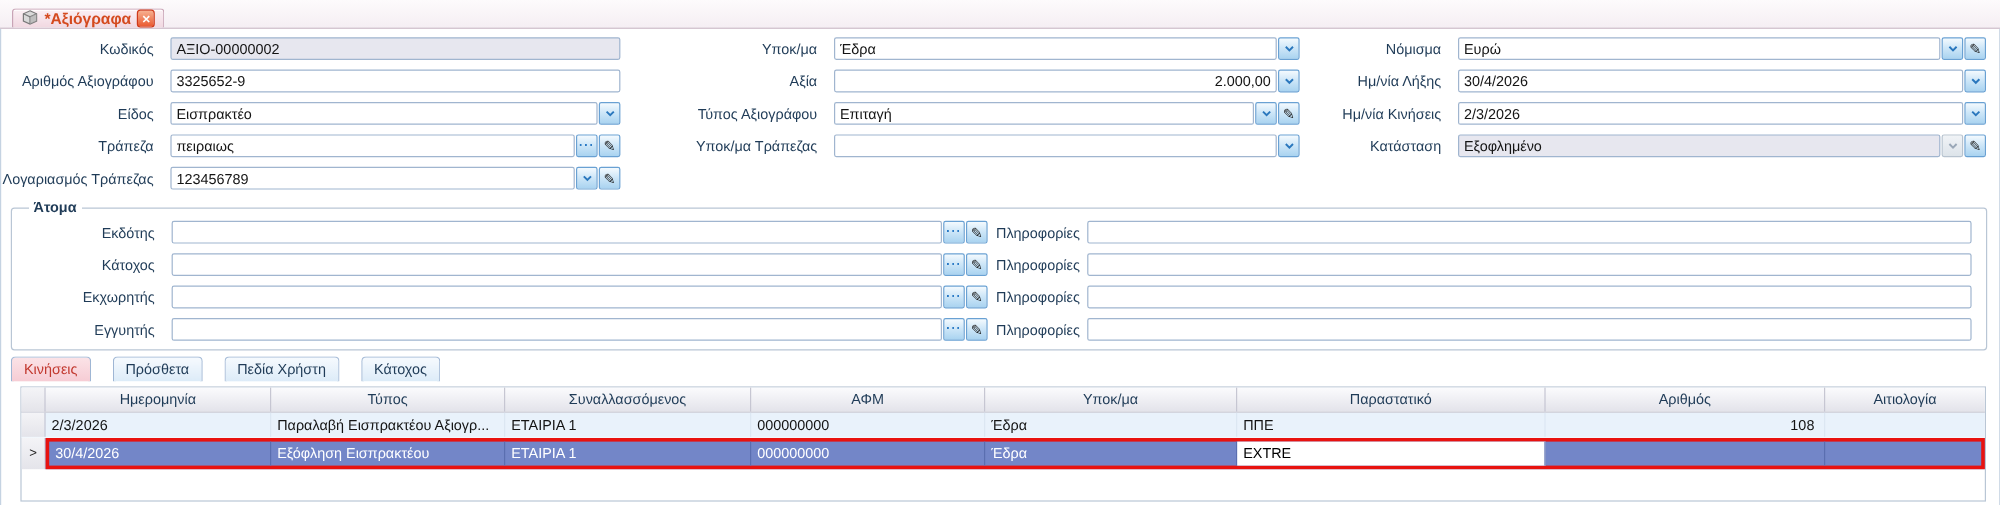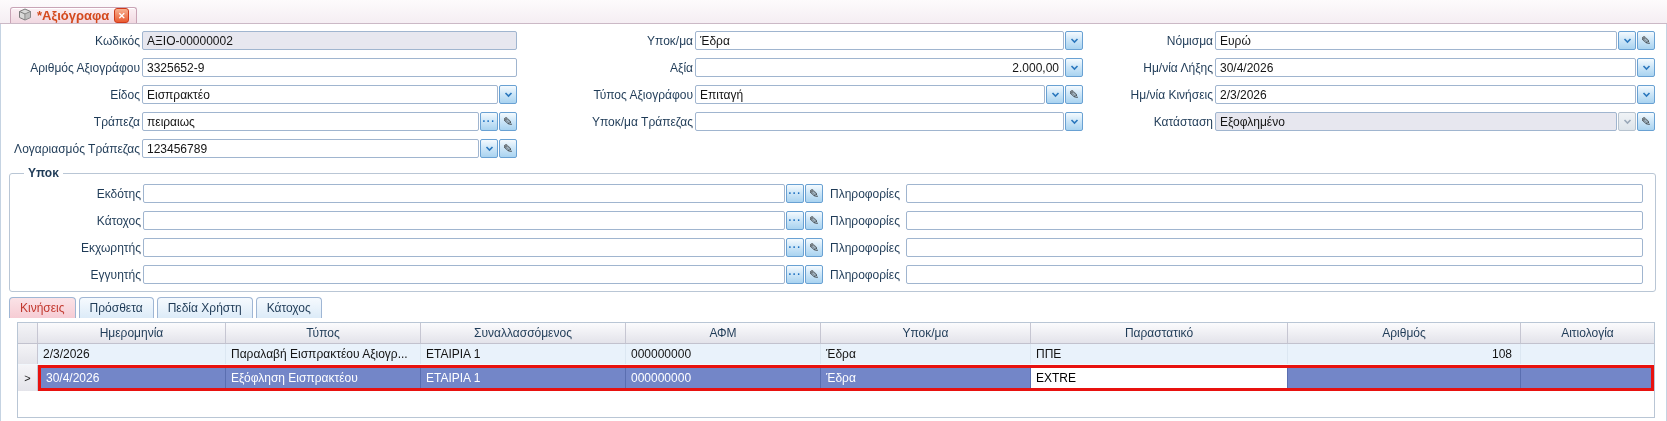--- a/index.html
+++ b/index.html
@@ -16,21 +16,21 @@
     background:linear-gradient(#fbf0f4,#f1d8e1); border:1px solid #c9a4b6; border-bottom:none;
     border-radius:3px 3px 0 0; box-shadow:inset 0 1px 0 #fff; }
   .doc-tab-label { color:#d44a1e; font-weight:bold; font-size:13px; }
   .close-btn { width:15px; height:15px; border:1px solid #cf3a1a; border-radius:3px;
     background:linear-gradient(#f7b090,#ea5a31); color:#fff; font-size:9px; font-weight:bold;
     display:flex; align-items:center; justify-content:center; cursor:pointer; }
   
   .content { height:397px; border-left:1px solid #c5d3e2; border-right:1px solid #c5d3e2; padding-top:7px; }
   
   .frow { display:flex; align-items:center; margin:0 0 8px 0; }
-  .lbl { text-align:right; padding-right:2px; white-space:nowrap; color:#1f3b57; }
+  .lbl { text-align:right; padding-right:14px; white-space:nowrap; color:#1f3b57; }
   .c1l{width:141px}.c1f{width:375px}
   .c2l{width:178px}.c2f{width:388px}
   .c3l{width:132px}.c3f{width:440px}
   .fld { display:flex; align-items:stretch; height:19px; }
   .box { flex:1; min-width:0; display:flex; border:1px solid #a0b5cf; border-radius:2px; background:#fff; }
   .box input { flex:1; min-width:0; border:0; outline:0; background:transparent; padding:0 4px;
     font:12px "Liberation Sans",sans-serif; color:#141414; }
   .box.ro { background:#e7e7ef; }
   .box input.num { text-align:right; }
   .fbtn { width:18px; margin-left:1px; border:1px solid #69a1d3; border-radius:2px;
@@ -43,21 +43,21 @@
   
   fieldset.atoma { margin:2px 10px 0 8px; padding:4px 6px 7px 0; border:1px solid #b9c6d5;
     border-radius:3px; }
   fieldset.atoma legend { font-weight:bold; color:#1f3b57; margin-left:14px; padding:0 4px; }
   .arow { display:flex; align-items:center; margin:0 0 8px 0; }
   .arow .lbl { width:133px; }
   .arow .fld.a1 { width:680px; }
   .arow .info-lbl { padding:0 6px 0 7px; white-space:nowrap; }
   .arow .fld.a2 { flex:1; margin-right:6px; }
   
-  .subtabs { display:flex; align-items:flex-end; gap:3px; padding-left:8px; margin-top:3px; height:23px; }
+  .subtabs { display:flex; align-items:flex-end; gap:18px; padding-left:8px; margin-top:3px; height:23px; }
   .stab { height:21px; padding:0 10px; display:flex; align-items:center; border:1px solid #9fb6d4;
     border-bottom:none; border-radius:4px 4px 0 0;
     background:linear-gradient(#f6fafe,#dcebf8); color:#1f3b57; cursor:pointer; }
   .stab.active { background:linear-gradient(#fbe3e7,#f6ccd4); color:#c2392f; }
   
   .gridwrap { margin:4px 11px 0 16px; border:1px solid #b9c6d5; background:#fff; height:96px;text-align:right; }
   .ghead { display:flex; height:21px; background:linear-gradient(#fbfbfd,#e3e3ea);
     border-bottom:1px solid #c2c2ce; }
   .gh { display:flex; align-items:center; justify-content:center; color:#1f3b57;
     border-right:1px solid #c6c6d2; overflow:hidden; white-space:nowrap; }
@@ -254,21 +254,21 @@
             <path d="M1.5 2 L4.5 5 L7.5 2"></path>
           </svg>
         </span>
       <span class="fbtn pencil">
           <span>✎</span>
         </span>
     </div>
   </div>
 
   <fieldset class="atoma">
-    <legend>Υποκ</legend>
+    <legend>Άτομα</legend>
 
     <div class="arow">
       <span class="lbl">Εκδότης</span>
       <div class="fld a1">
         <div class="box">
             <input value="" style="">
           </div>
         <span class="fbtn dots">
             <span>···</span>
           </span>

